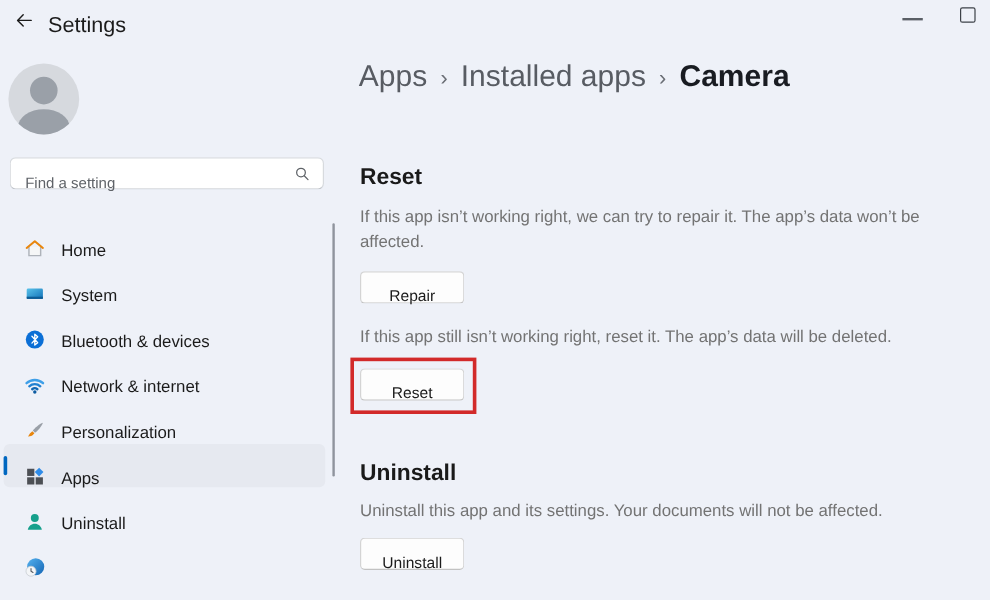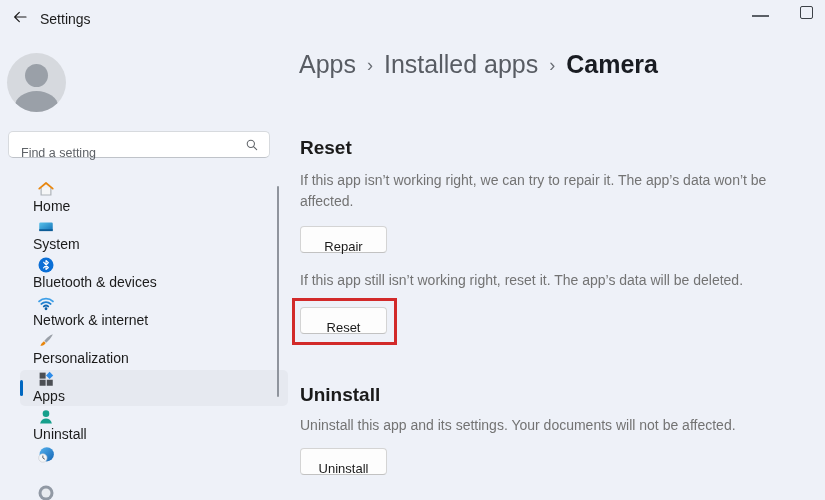--- a/index.html
+++ b/index.html
@@ -19,21 +19,21 @@
   
   .back-btn {
     position: absolute; left: 8px; top: 6px;
     width: 24px; height: 22px;
     font-size: 15px; color: #1b1b1b;
     display: flex; align-items: center; justify-content: center;
     cursor: pointer; border-radius: 4px;
   }
   .win-title {
     position: absolute; left: 40px; top: 11px;
-    font-size: 14px; color: #1b1b1b;
+    font-size: 18px; color: #1b1b1b;
   }
   .win-min {
     position: absolute; left: 752px; top: 15px;
     width: 17px; height: 2px; background: #5a5f66;
   }
   .win-max {
     position: absolute; left: 800px; top: 6px;
     width: 13px; height: 13px;
     border: 1.6px solid #3d4248; border-radius: 2px;
     background: transparent;
@@ -67,25 +67,24 @@
   .search-box input {
     flex: 1; height: 100%; border: 0; outline: 0; background: transparent;
     font-family: "Liberation Sans", sans-serif;
     font-size: 12.5px; color: #3a3f46; padding: 0 6px 0 12px; margin-top: 16px;
   }
   .search-box input::placeholder { color: #5f6368; opacity: 1; }
   .search-box .search-glyph { margin-right: 10px; display: flex; }
   
   .nav { position: absolute; left: 0; top: 180px; width: 280px; }
   .nav-item {
-    position: absolute; left: 20px; width: 268px; height: 36px;
+    position: absolute; left: 3px; width: 268px; height: 36px;
     border-radius: 5px;
-    display: flex; align-items: flex-start;
+    display: flex; align-items: flex-end;
     cursor: pointer;
-    flex-direction: column;
   }
   .nav-item.selected { background: #e6e9f0; }
   .nav-item .accent {
     display: none;
     position: absolute; left: 0; top: 10px;
     width: 3px; height: 16px; border-radius: 2px;
     background: #0067c0;
   }
   .nav-item.selected .accent { display: block; }
   .nav-item .nav-icon {

